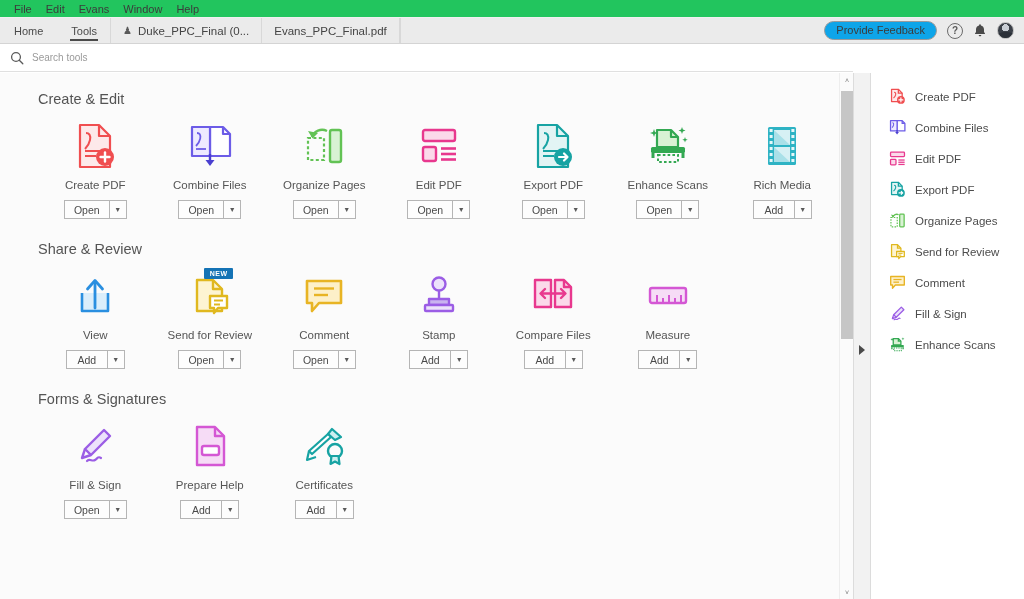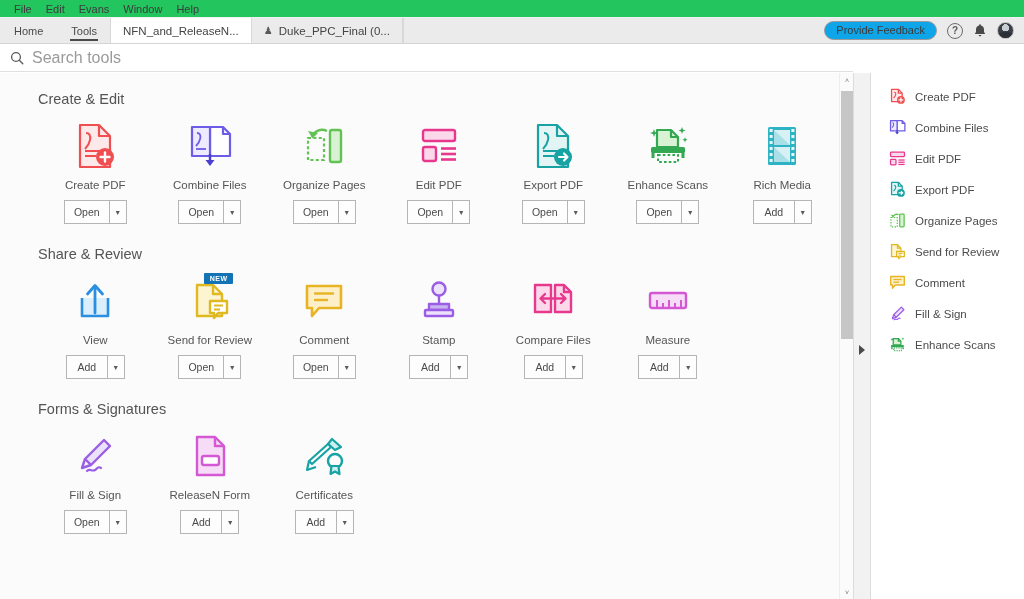--- a/index.html
+++ b/index.html
@@ -109,21 +109,21 @@
     height: 28px;
     background: #ffffff;
     display: flex; align-items: center;
     padding-left: 10px;
     gap: 8px;
     border-bottom: 1px solid #e0e0e0;
     width: 853px;
   }
   #search-input {
     border: none; outline: none;
-    font-size: 16px; color: #6f6f6f;
+    font-size: 10px; color: #6f6f6f;
     font-family: "Liberation Sans", sans-serif;
     background: transparent;
     width: 300px;
   }
   #search-input::placeholder { color: #9a9a9a; }
 
   
   #main-wrap {
     position: absolute;
     top: 73px; left: 0; right: 0; bottom: 0;
@@ -159,21 +159,21 @@
     margin-bottom: 8px;
   }
   .tool-label {
     font-size: 11.5px; color: #555;
     margin-bottom: 9px;
     white-space: nowrap;
     text-align: center;
   }
   .split-btn {
     display: flex;
-    height: 24px;
+    height: 19px;
     cursor: pointer;
   }
   .split-btn .sb-main {
     border: 1px solid #b5b5b5;
     background: #fdfdfd;
     font-size: 10.5px; color: #4a4a4a;
     padding: 0 9px;
     display: flex; align-items: center; justify-content: center;
     min-width: 42px;
   }
@@ -269,26 +269,26 @@
 </div>
 
 <div id="tabbar">
   <div class="nav-tab">
     <span>Home</span>
   </div>
   <div class="nav-tab active-underline">
     <span>Tools</span>
   </div>
 
-  <div class="doc-tab selected">
-    <span>NFN_and_ReleaseN...</span>
-  </div>
   <div class="doc-tab">
     <span class="shield-glyph">♟</span>
     <span>Duke_PPC_Final (0...</span>
+  </div>
+  <div class="doc-tab">
+    <span>Evans_PPC_Final.pdf</span>
   </div>
 
   <div id="tabbar-spacer"></div>
 
   <div id="tab-right">
     <div id="feedback-btn">Provide Feedback</div>
     <div class="circ-icon">
       <span>?</span>
     </div>
     <svg class="bell" width="14" height="15" viewBox="0 0 14 15">
@@ -589,21 +589,21 @@
           </div>
 
           <div class="tool-cell">
             <div class="tool-icon-box">
               <svg width="36" height="44" viewBox="0 0 36 44">
                 <path d="M5 3h18l9 9v29H5z" fill="#f6dcf6" stroke="#d457d4" stroke-width="2.4" stroke-linejoin="round"></path>
                 <path d="M23 3v9h9" fill="none" stroke="#d457d4" stroke-width="2.4" stroke-linejoin="round"></path>
                 <rect x="10" y="22" width="17" height="9" rx="2" fill="#fff" stroke="#d457d4" stroke-width="2.4"></rect>
               </svg>
             </div>
-            <div class="tool-label">ReleaseN Form</div>
+            <div class="tool-label">Prepare Help</div>
             <div class="split-btn">
               <div class="sb-main">Add</div>
               <div class="sb-arrow">▼</div>
             </div>
           </div>
 
           <div class="tool-cell">
             <div class="tool-icon-box">
               <svg width="44" height="42" viewBox="0 0 44 42">
                 <path d="M30 4l9 8-6 3-7-6z" fill="#cdeff0" stroke="#17a3a3" stroke-width="2.2" stroke-linejoin="round"></path>

